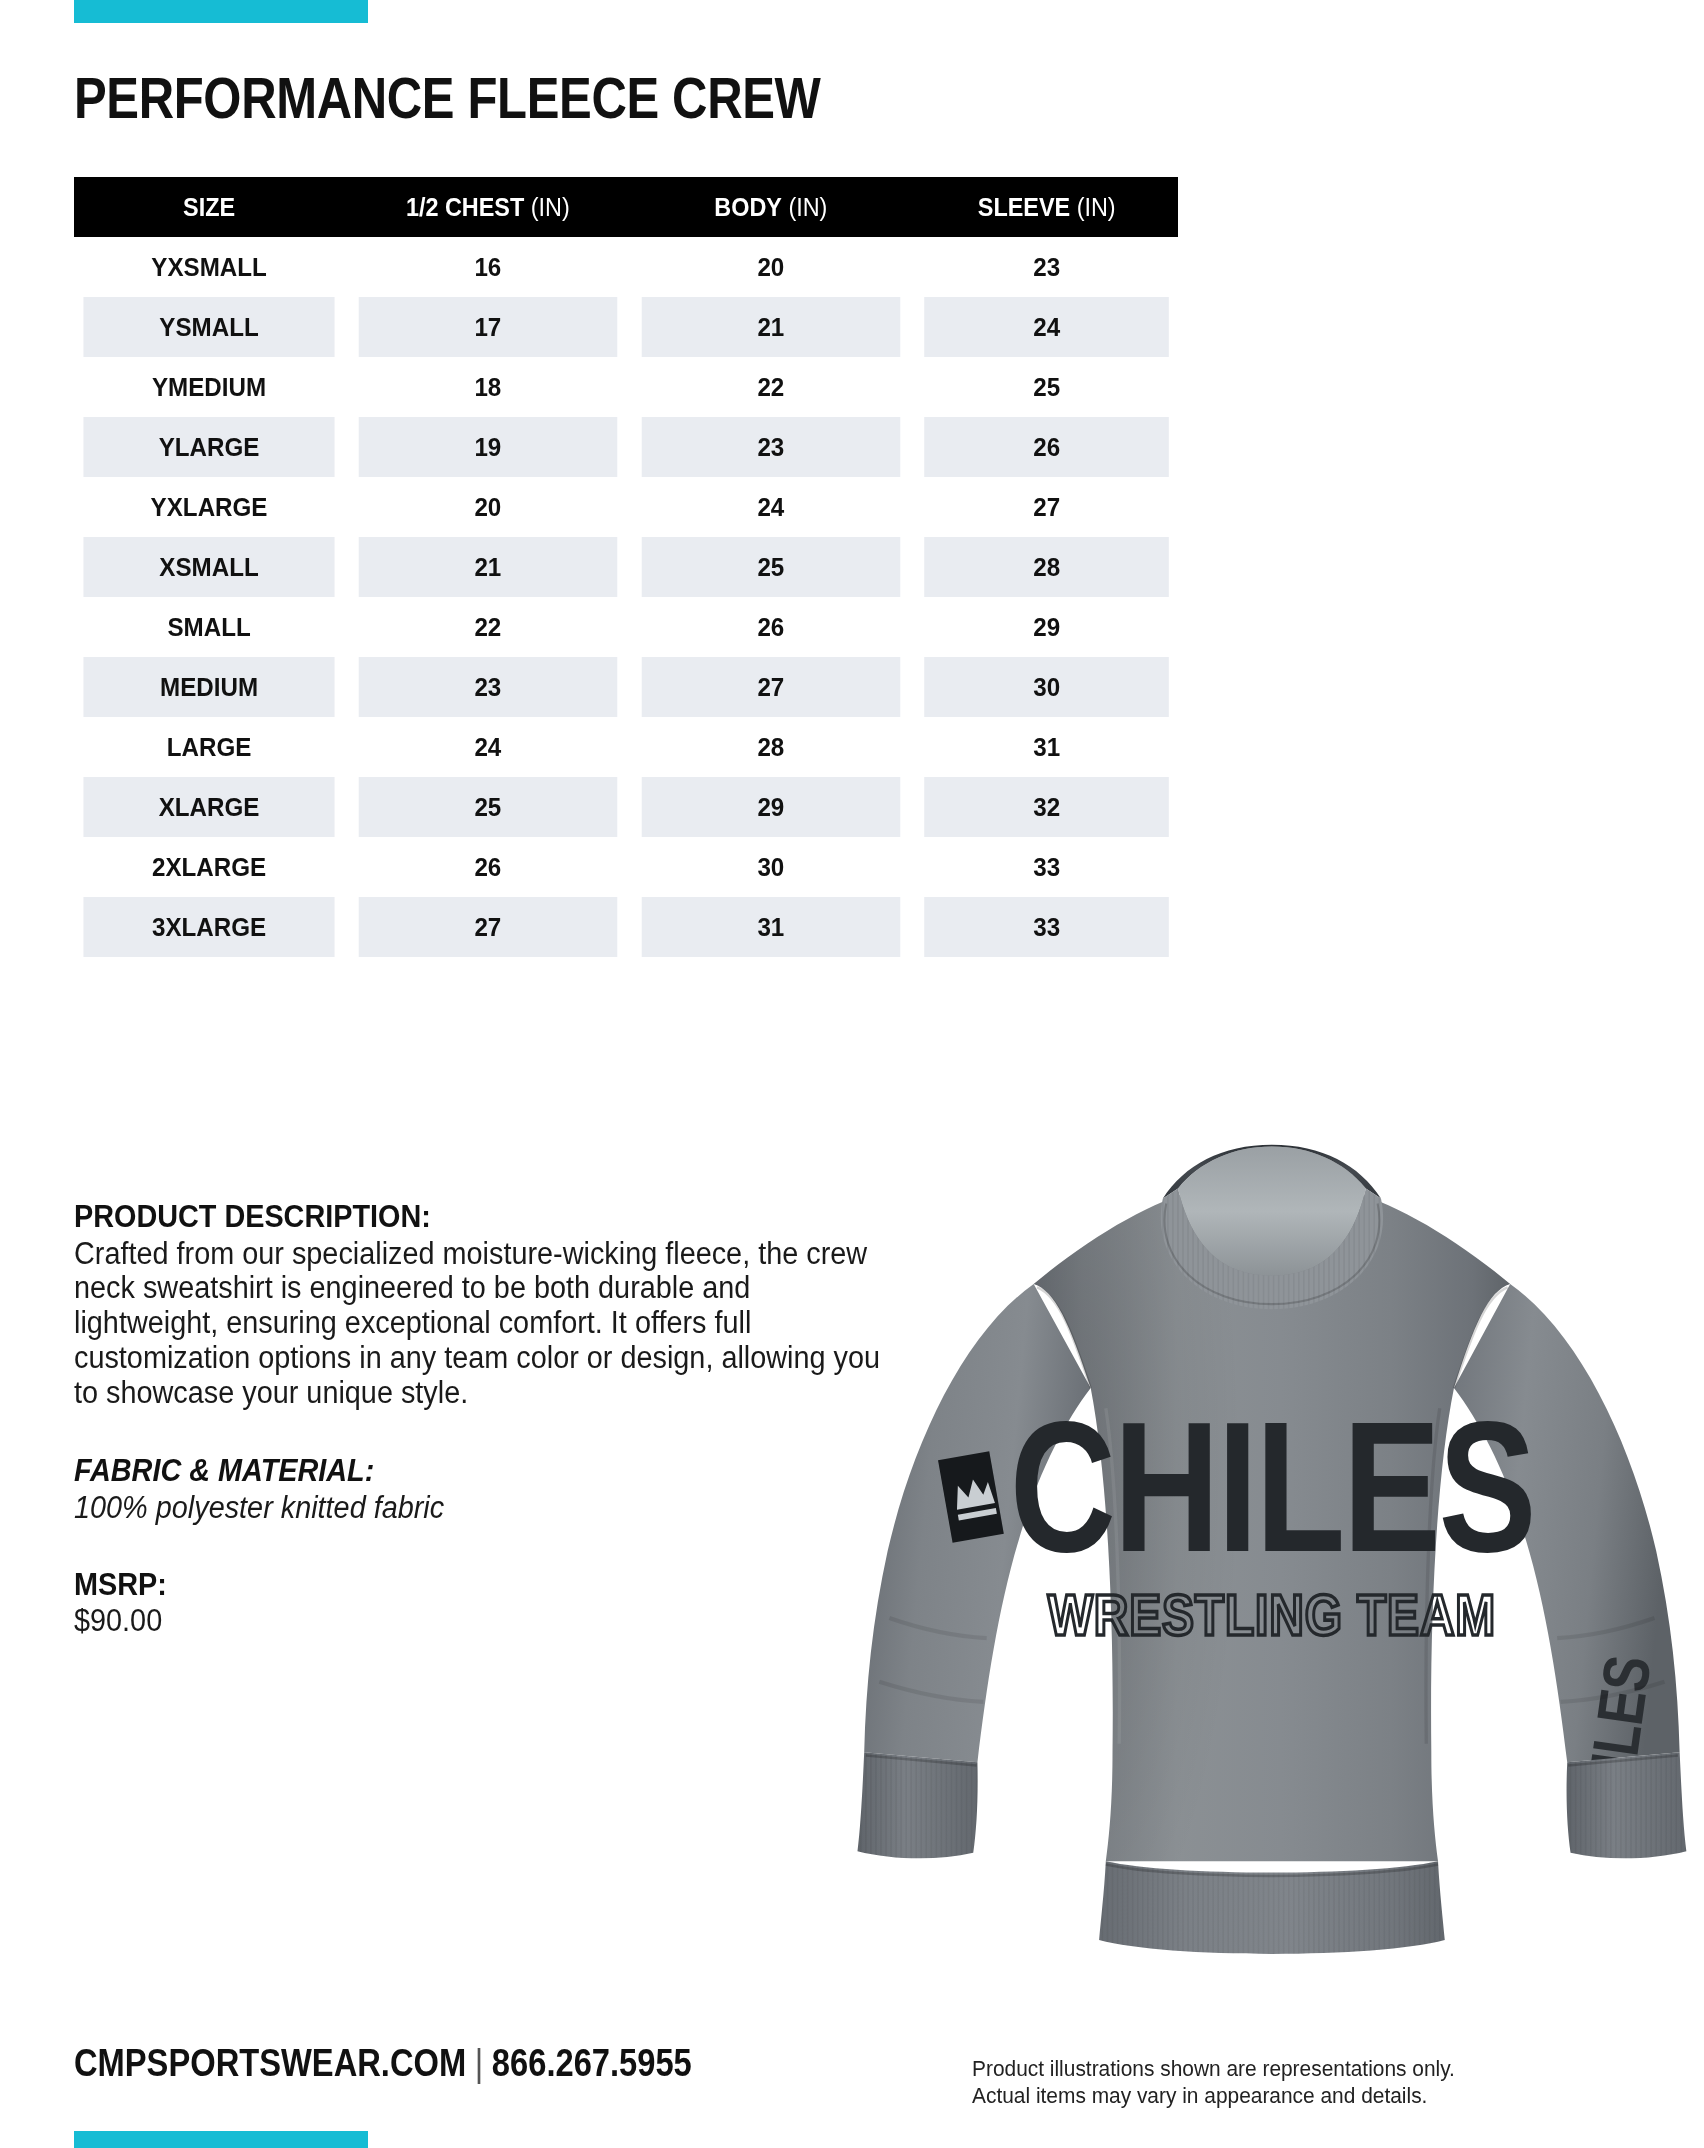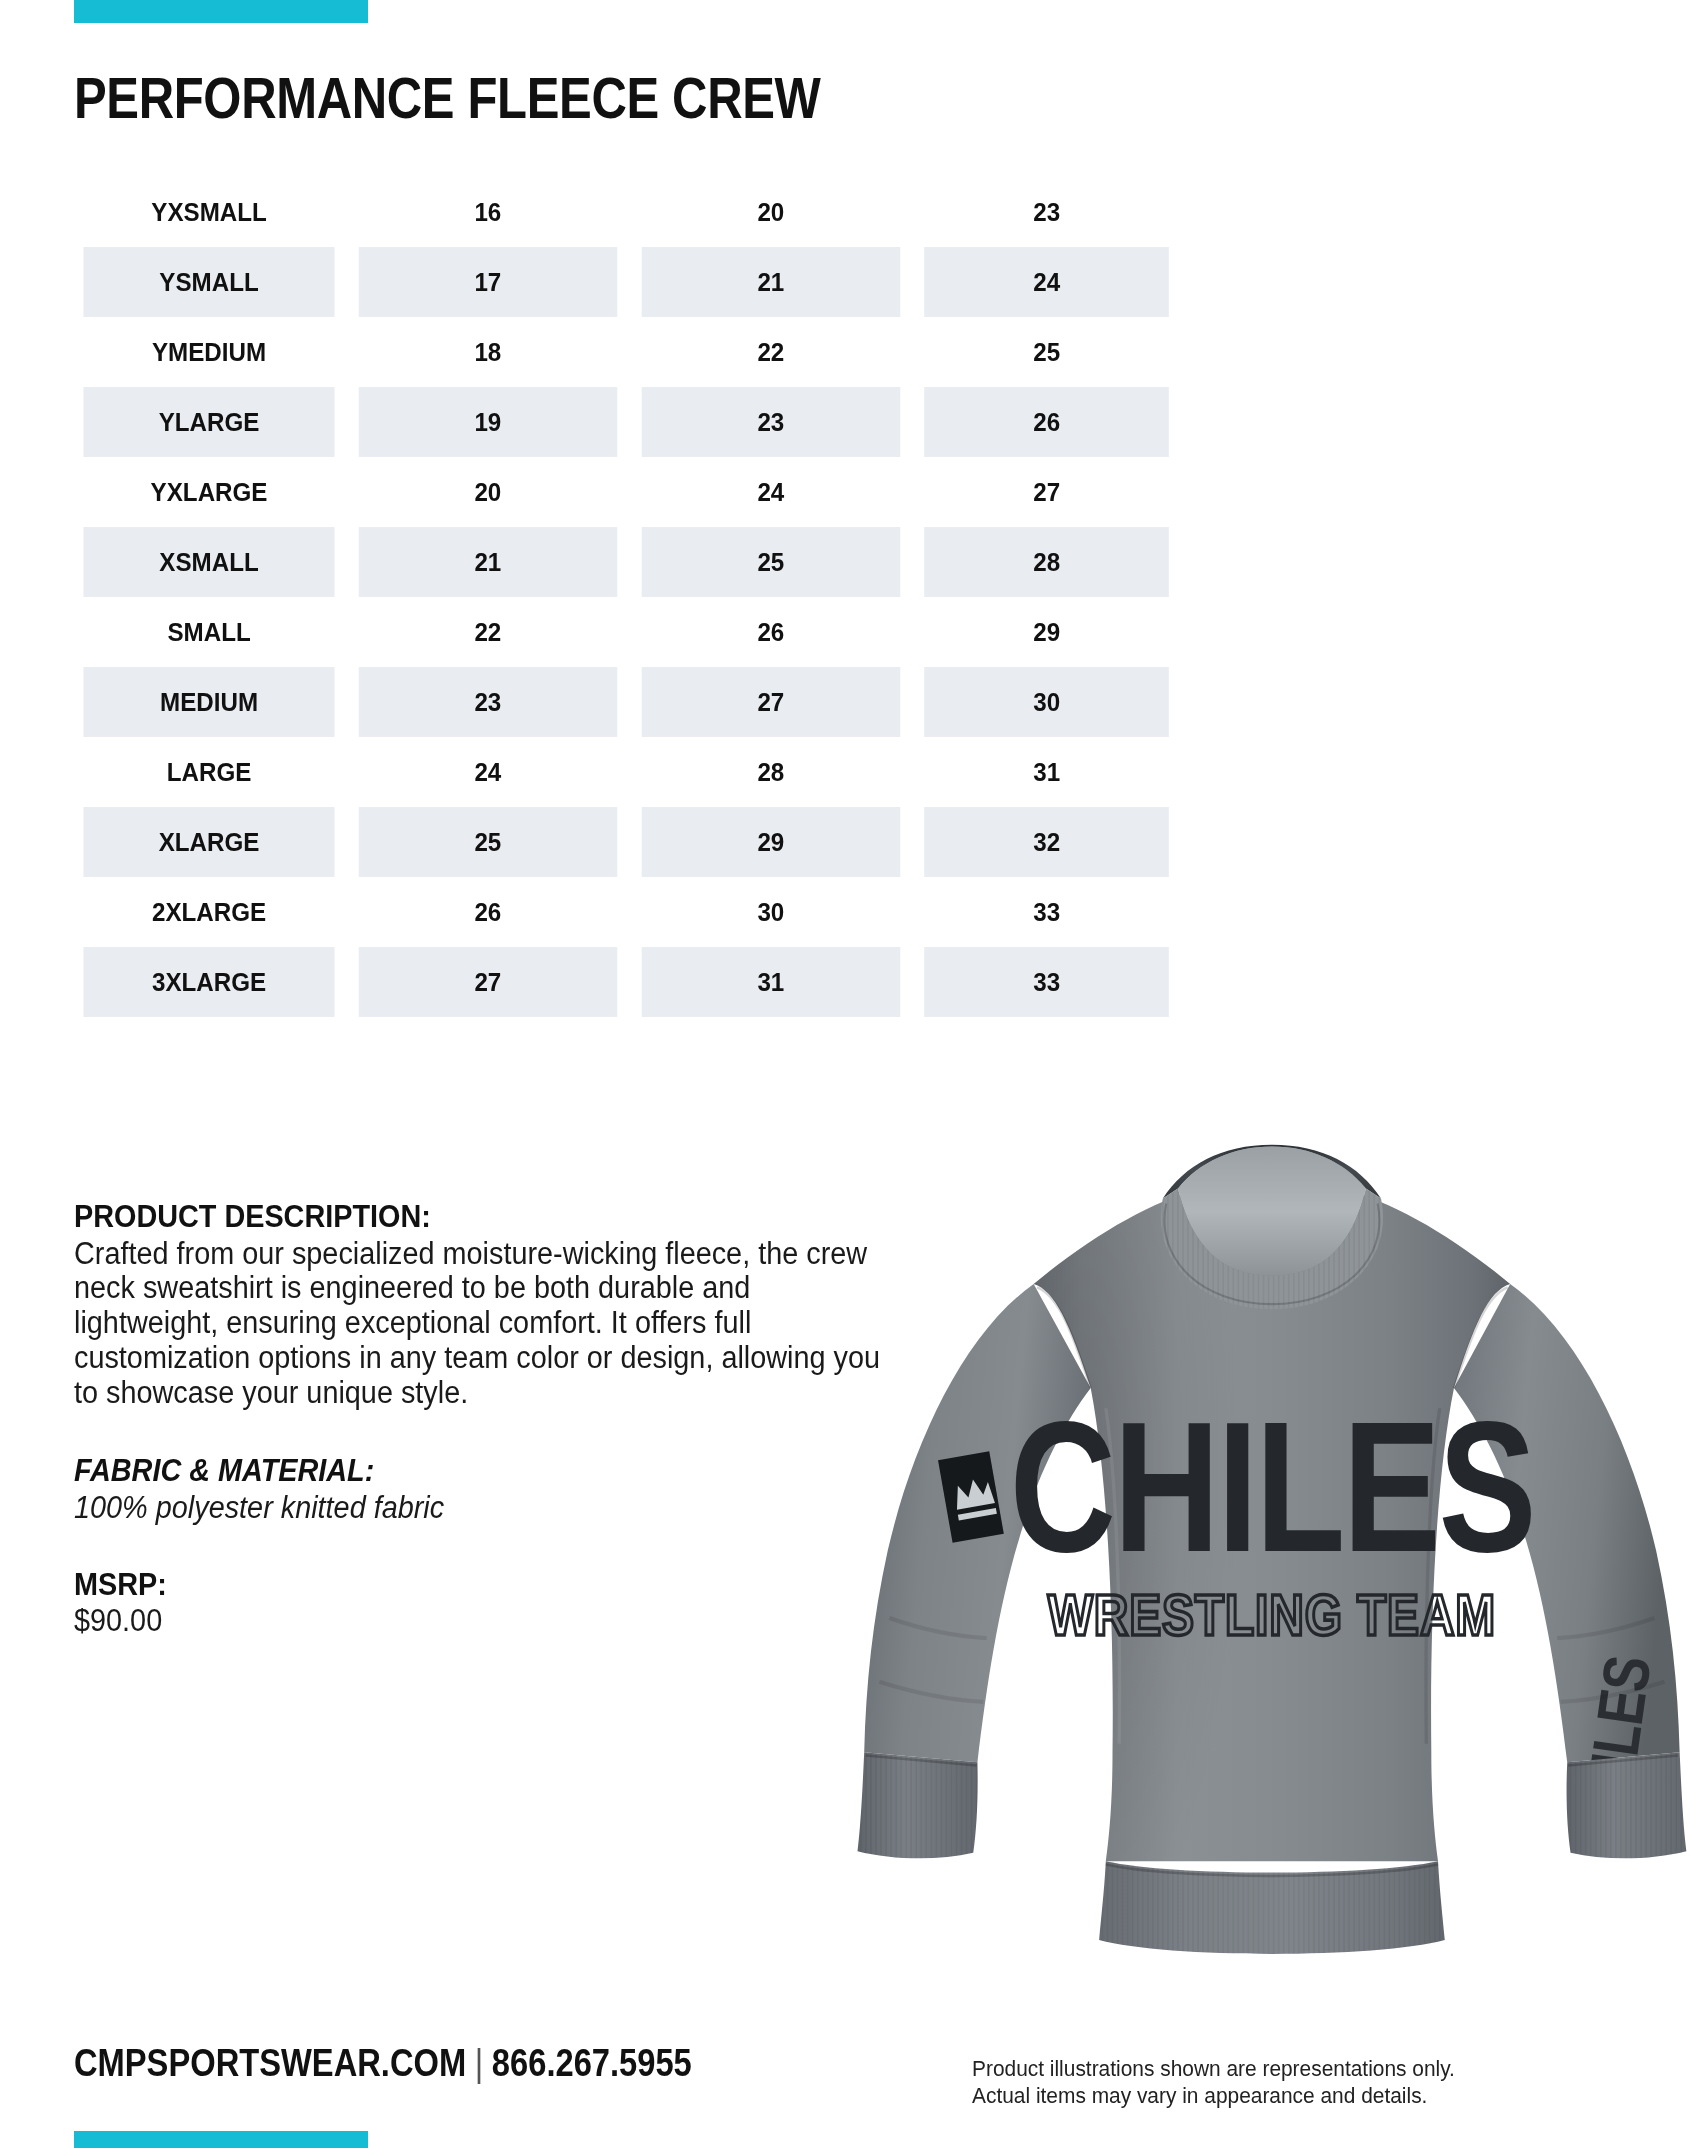--- a/index.html
+++ b/index.html
@@ -33,21 +33,21 @@
     position:absolute; left:74px; top:177px; width:1104px;
   }
   .thead {
     display:flex; background:#000000; height:60px; align-items:center;
   }
   .thead .cell {
     color:#ffffff; font-size:26px; font-weight:bold;
     text-align:center; transform:scaleX(0.9);
   }
   .thead .cell .unit { font-weight:normal; }
-  .trow { display:flex; height:70px; }
+  .trow { display:flex; height:60px; }
   .trow .cell {
     font-size:26px; font-weight:bold; color:#111111;
     display:flex; align-items:center; justify-content:center;
     transform:scaleX(0.93);
   }
   .col-size  { width:284px; }
   .col-gap   { width:5px; flex:0 0 5px; }
   .col-chest { width:292px; }
   .col-body  { width:292px; }
   .col-sleev { width:277px; }
@@ -88,20 +88,37 @@
 </style>
 </head>
 <body>
 
 <div class="accent-top" style="background: rgb(22, 188, 212);"></div>
 <div class="accent-bottom" style="background: rgb(22, 188, 212);"></div>
 
 <div class="page-title cond">PERFORMANCE FLEECE CREW</div>
 
 <div class="size-table">
+  <div class="thead">
+    <div class="cell col-size cond">
+      <span>SIZE</span><span class="unit"></span>
+    </div>
+    <div class="col-gap"></div>
+    <div class="cell col-chest cond">
+      <span>1/2 CHEST</span><span class="unit"> (IN)</span>
+    </div>
+    <div class="col-gap"></div>
+    <div class="cell col-body cond">
+      <span>BODY</span><span class="unit"> (IN)</span>
+    </div>
+    <div class="col-gap"></div>
+    <div class="cell col-sleev cond">
+      <span>SLEEVE</span><span class="unit"> (IN)</span>
+    </div>
+  </div>
   <div id="table-body">
       <div class="trow">
         <div class="cell fill col-size cond">YXSMALL</div>
         <div class="col-gap"></div>
         <div class="cell fill col-chest cond">16</div>
         <div class="col-gap"></div>
         <div class="cell fill col-body cond">20</div>
         <div class="col-gap"></div>
         <div class="cell fill col-sleev cond">23</div>
       </div>

